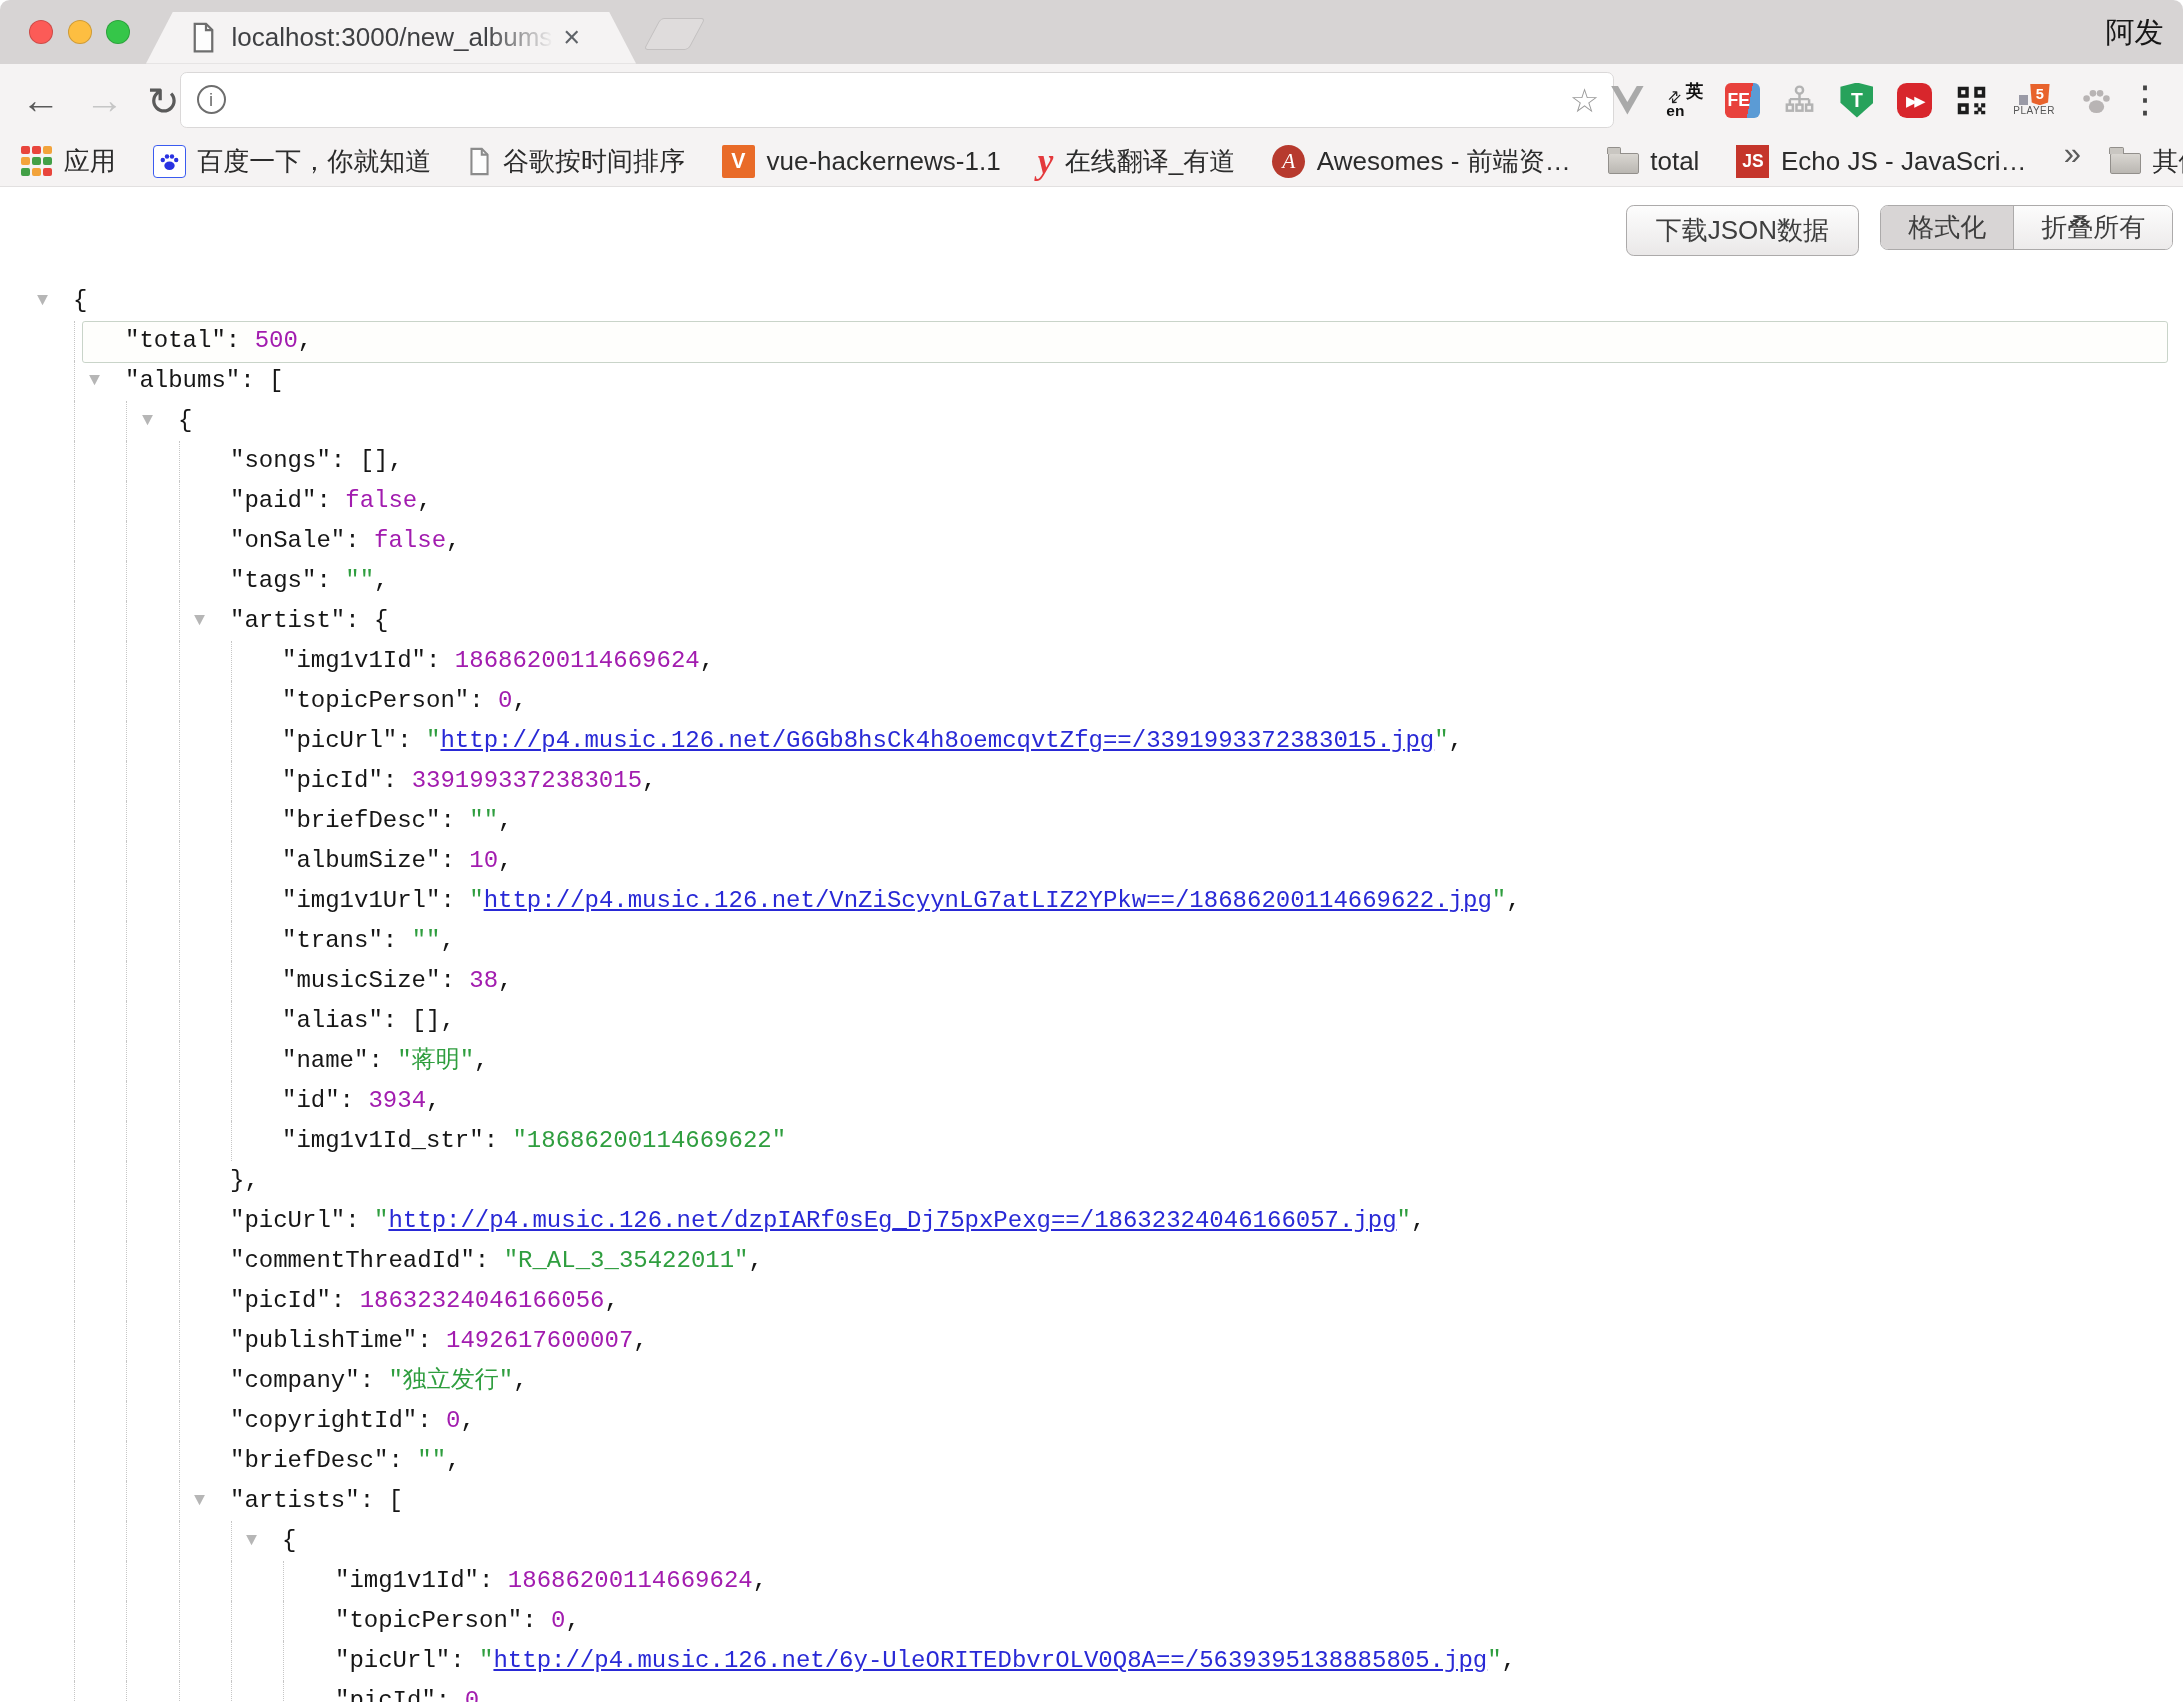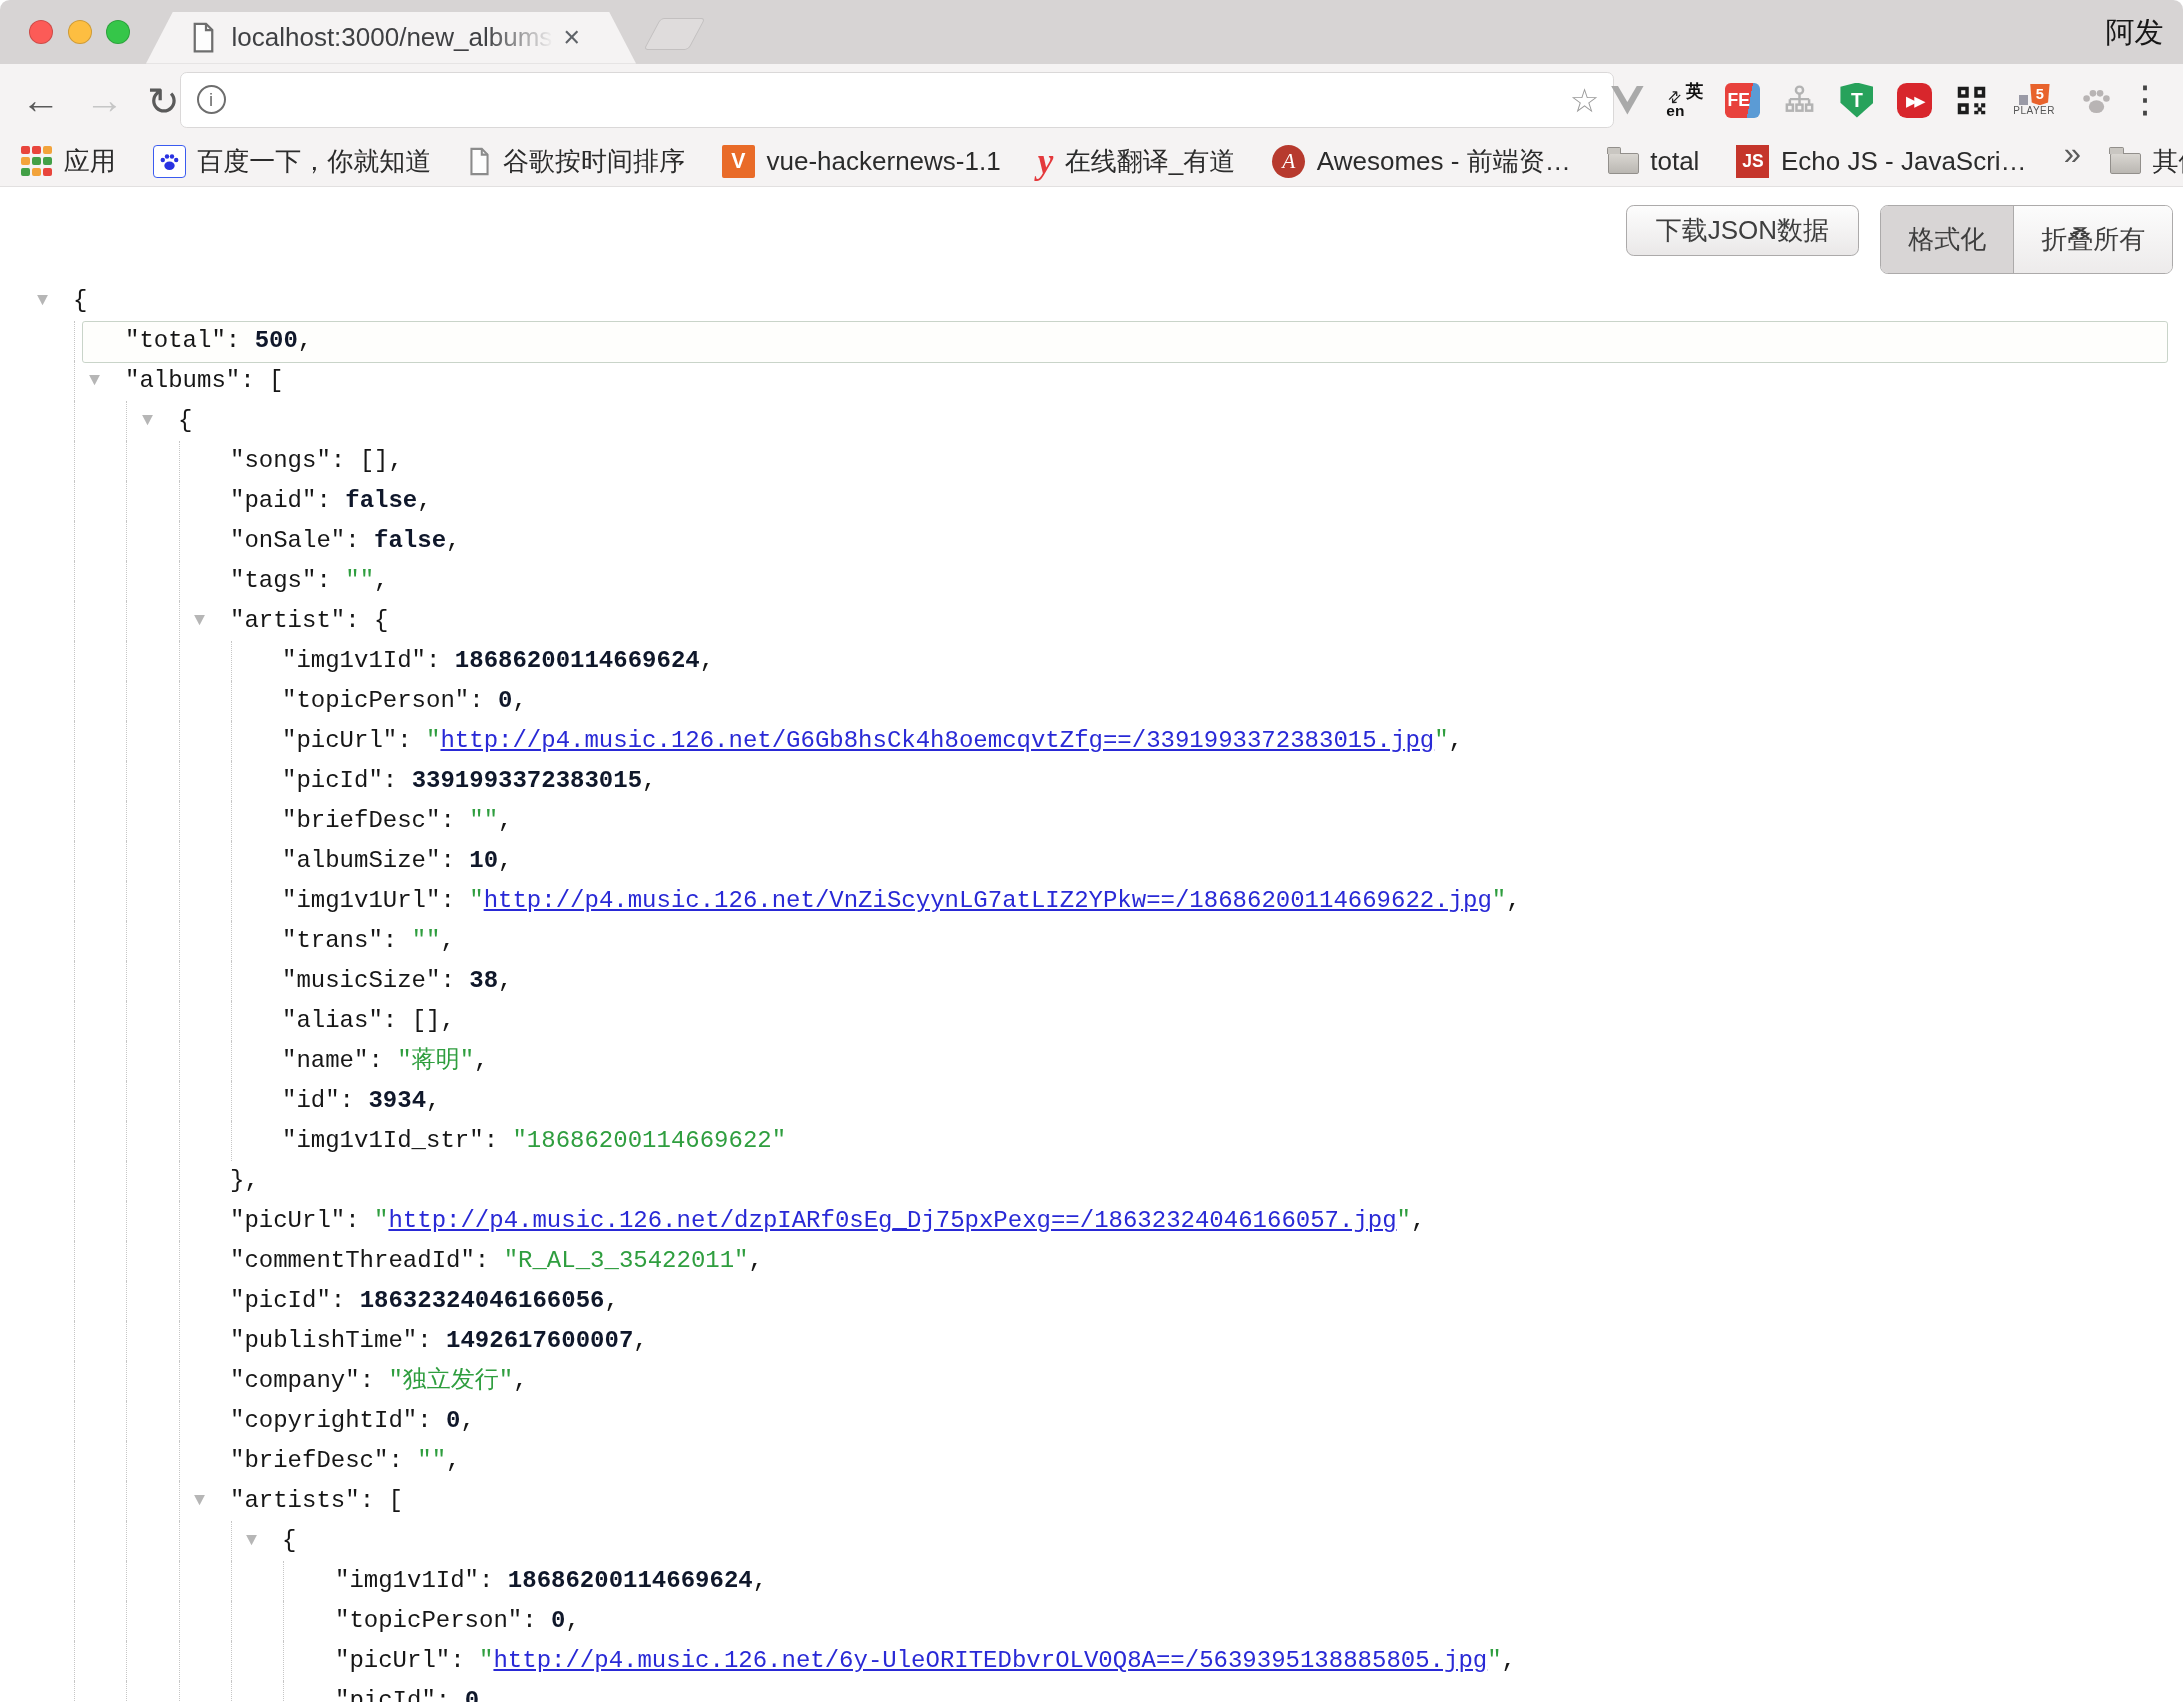--- a/index.html
+++ b/index.html
@@ -77,35 +77,35 @@
   .js { width:33px; height:33px; background:#c5352b; color:#fff; font-weight:bold; font-size:17.5px;
         display:flex; align-items:center; justify-content:center; }
   .bm-spacer { flex:1; }
   .chev { font-size:31px; color:#5c5c5c; margin-right:29px; }
 
   
   .page { position:relative; height:1515px; background:#fff; }
   .controls { position:absolute; top:18.4px; right:9.7px; display:flex; gap:21.3px; }
   .btn { height:51px; font-size:26px; color:#3e3e3e; background:linear-gradient(#fdfdfd,#eae8e8);
          border:1.9px solid #acaaaa; border-radius:7.8px; padding:0 29px; font-family:"Liberation Sans",sans-serif; }
-  .seg { display:flex; border:1.9px solid #acaaaa; border-radius:7.8px; overflow:hidden; height:69px; }
+  .seg { display:flex; border:1.9px solid #acaaaa; border-radius:7.8px; overflow:hidden; height:45px; }
   .seg button { border:none; font-size:26px; color:#3e3e3e; padding:0 27px; font-family:"Liberation Sans",sans-serif; }
   .seg .active { background:#d8d5d5; }
   .seg .plain { background:linear-gradient(#fcfcfc,#edebeb); border-left:1.9px solid #acaaaa; }
 
   
   .json-tree { position:absolute; top:94px; left:0; right:0;
                font-family:"Liberation Mono","DejaVu Sans Mono",monospace; font-size:24px; }
   .json-line { position:relative; height:40px; line-height:40px; white-space:nowrap; }
   .guide { position:absolute; top:0; bottom:0; width:0; border-left:1.9px dotted #c6c6c6; }
   .arrow { position:absolute; font-size:18.4px; color:#b6b6b6; top:0; }
   .hl-box { position:absolute; left:82px; right:15.5px; top:0; bottom:-1.9px; border:1.9px solid #c9d4c9;
             background:#fefefc; border-radius:2.9px; }
   .tk-k, .tk-p { color:#161616; position:relative; }
-  .tk-n { color:#0f172a; font-weight:bold; position:relative; }
+  .tk-n { color:#a21caf; font-weight:normal; position:relative; }
   .tk-s, .tk-q { color:#2f9e3f; position:relative; }
   .tk-l { color:#2929d6; text-decoration:underline; position:relative; }
 </style>
 </head>
 <body>
 
 <div class="browser">
 
   <div class="titlebar">
     <div class="traffic">

